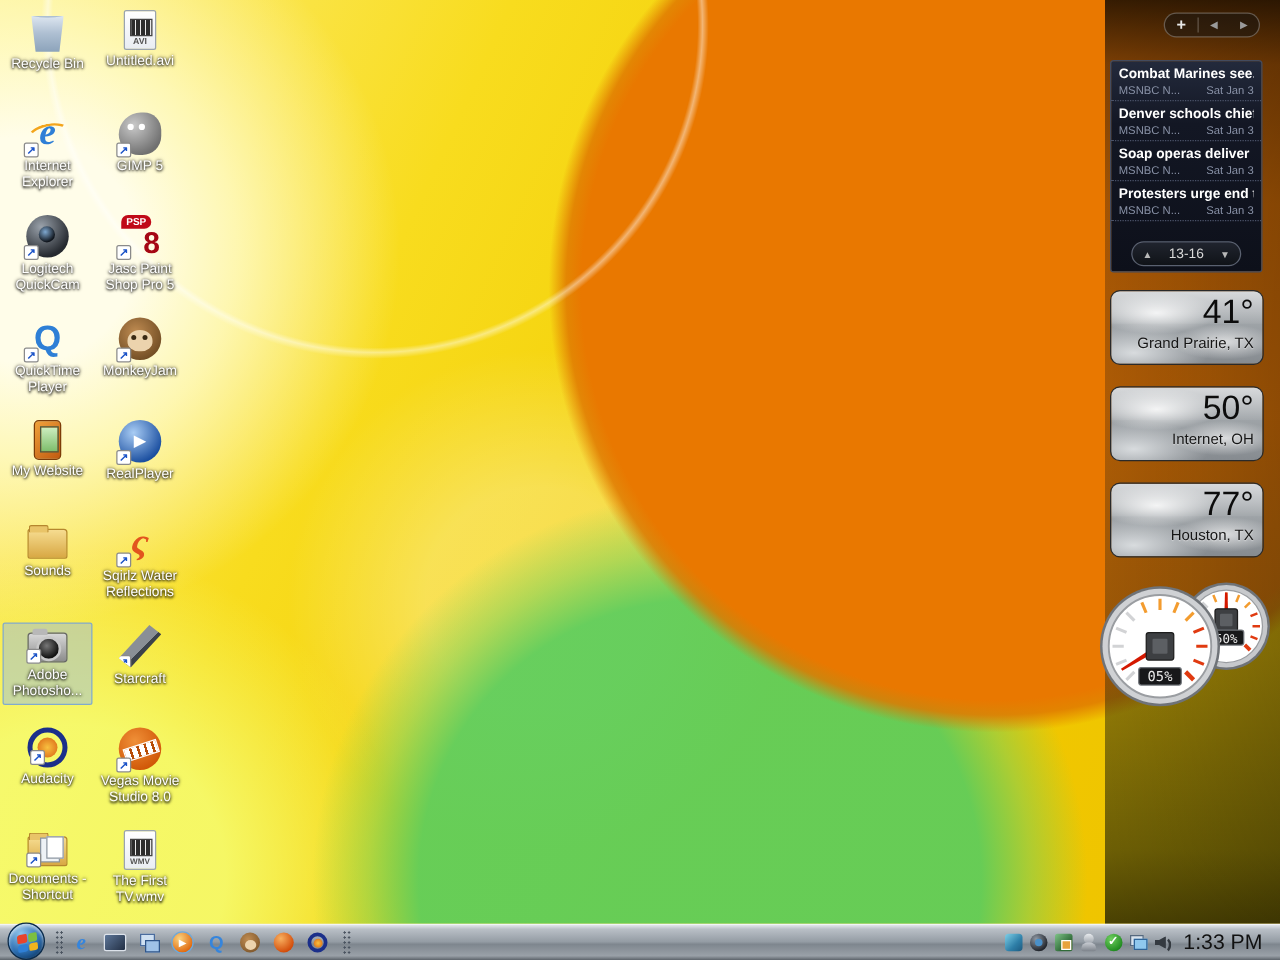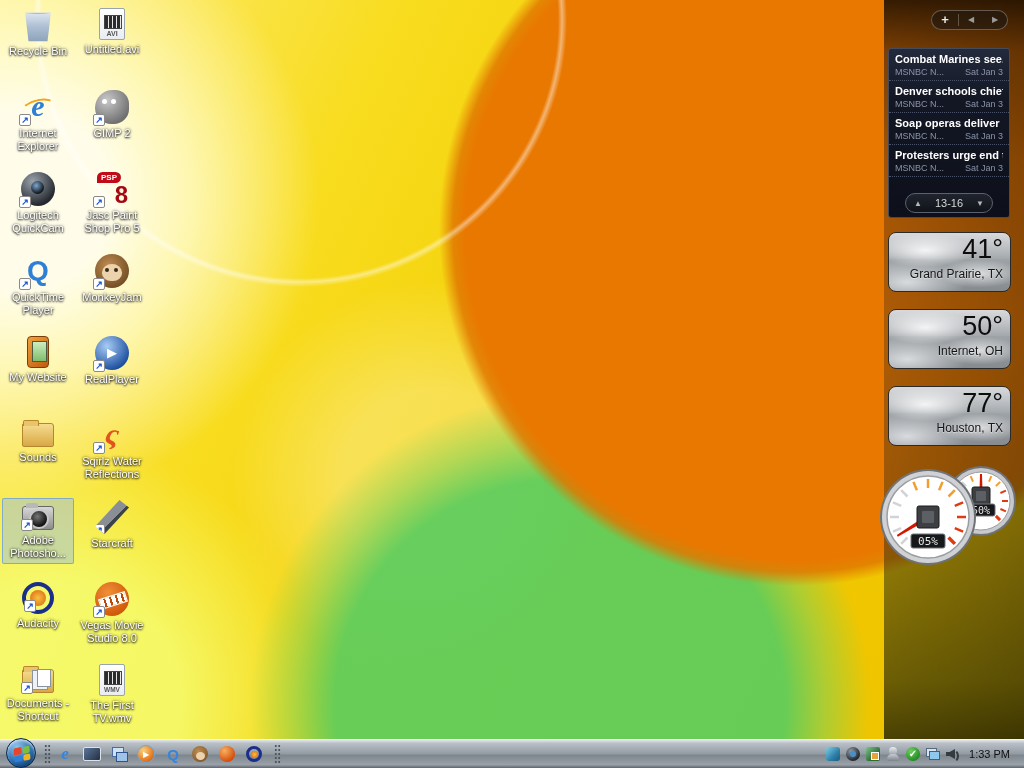--- a/index.html
+++ b/index.html
@@ -153,21 +153,21 @@
   .tr-user::before { content:""; position:absolute; left:4px; top:1px; width:8px; height:8px; border-radius:50%; background:linear-gradient(#e8ebee,#9aa0a8); }
   .tr-user::after { content:""; position:absolute; left:2px; bottom:1px; width:12px; height:7px; border-radius:5px 5px 2px 2px; background:linear-gradient(#c8ccd2,#7c828a); }
   .tr-security-check::before { content:""; position:absolute; inset:1px; border-radius:50%; background:radial-gradient(circle at 35% 30%, #6fcf5f, #1f8a1f 75%); }
   .tr-security-check::after { content:"✓"; position:absolute; inset:0; color:#fff; font-size:10px; font-weight:bold; text-align:center; line-height:16px; z-index:1; }
   .tr-network::before { content:""; position:absolute; left:1px; top:2px; width:9px; height:7px; background:#d8e2ec; border:1px solid #56697e; }
   .tr-network::after { content:""; position:absolute; right:1px; bottom:2px; width:9px; height:7px; background:#8fc8ee; border:1px solid #2f6498; }
   .tr-volume::before { content:""; position:absolute; left:1px; top:3px; width:9px; height:10px; background:#343a40;
       clip-path:polygon(0 30%, 40% 30%, 100% 0, 100% 100%, 40% 70%, 0 70%); }
   .tr-volume::after { content:""; position:absolute; right:2px; top:3px; width:9px; height:10px;
       border:2px solid transparent; border-right-color:#343a40; border-radius:50%; }
-  .clock { font-size:11px; color:#111; padding:0 6px 0 4px; white-space:nowrap; }
+  .clock { font-size:17px; color:#111; padding:0 6px 0 4px; white-space:nowrap; }
 </style>
 </head>
 <body>
 
 <div class="desktop">
   <div class="sidebar-band"></div>
 
   <div>
       <div class="dcell" style="left: 2px; top: 6px;">
         <div class="dicon di-recycle-bin"></div>
@@ -180,21 +180,21 @@
       <div class="dcell" style="left: 2px; top: 88px;">
         <div class="dicon di-internet-explorer">
           <span class="sc">↗</span>
         </div>
         <div class="dlabel">Internet Explorer</div>
       </div>
       <div class="dcell" style="left: 76px; top: 88px;">
         <div class="dicon di-gimp">
           <span class="sc">↗</span>
         </div>
-        <div class="dlabel">GIMP 2</div>
+        <div class="dlabel">GIMP 5</div>
       </div>
       <div class="dcell" style="left: 2px; top: 170px;">
         <div class="dicon di-quickcam">
           <span class="sc">↗</span>
         </div>
         <div class="dlabel">Logitech QuickCam</div>
       </div>
       <div class="dcell" style="left: 76px; top: 170px;">
         <div class="dicon di-paint-shop-pro">
           <span class="sc">↗</span>

